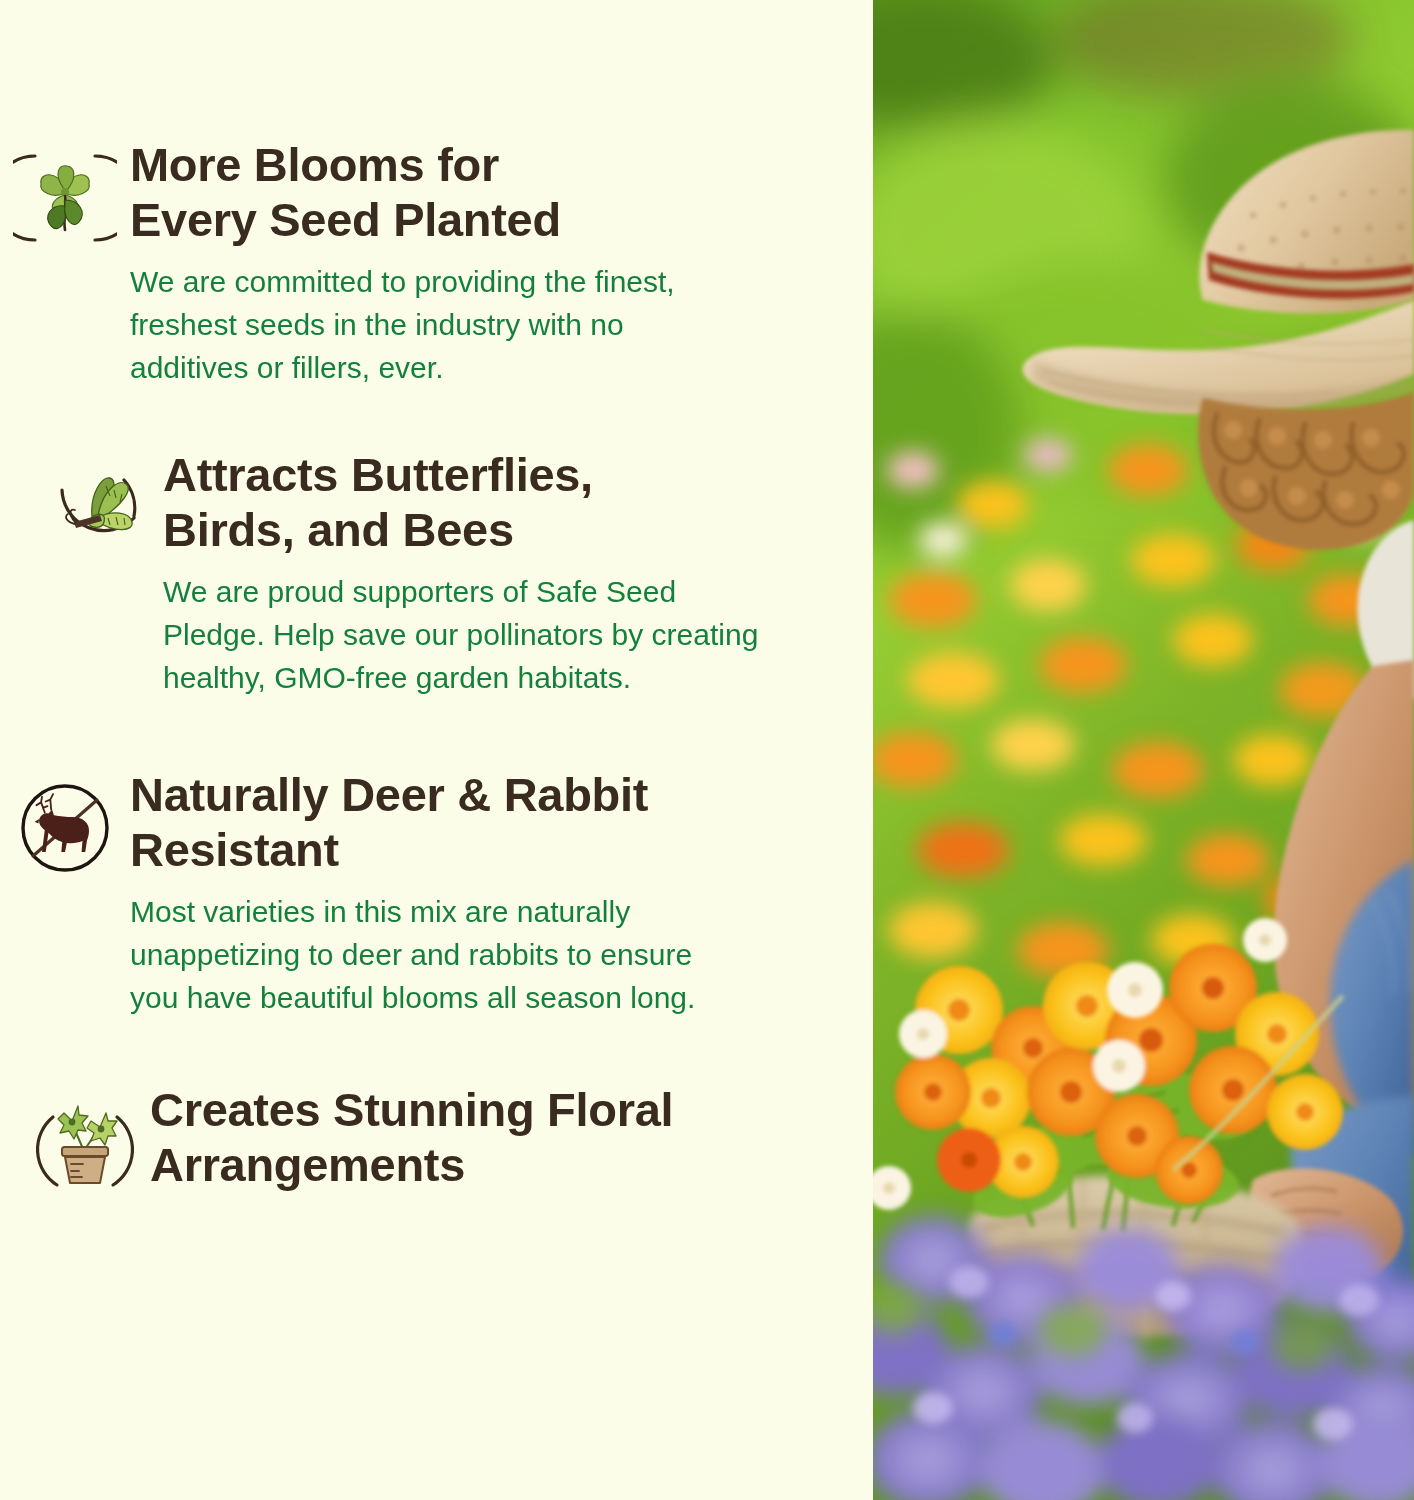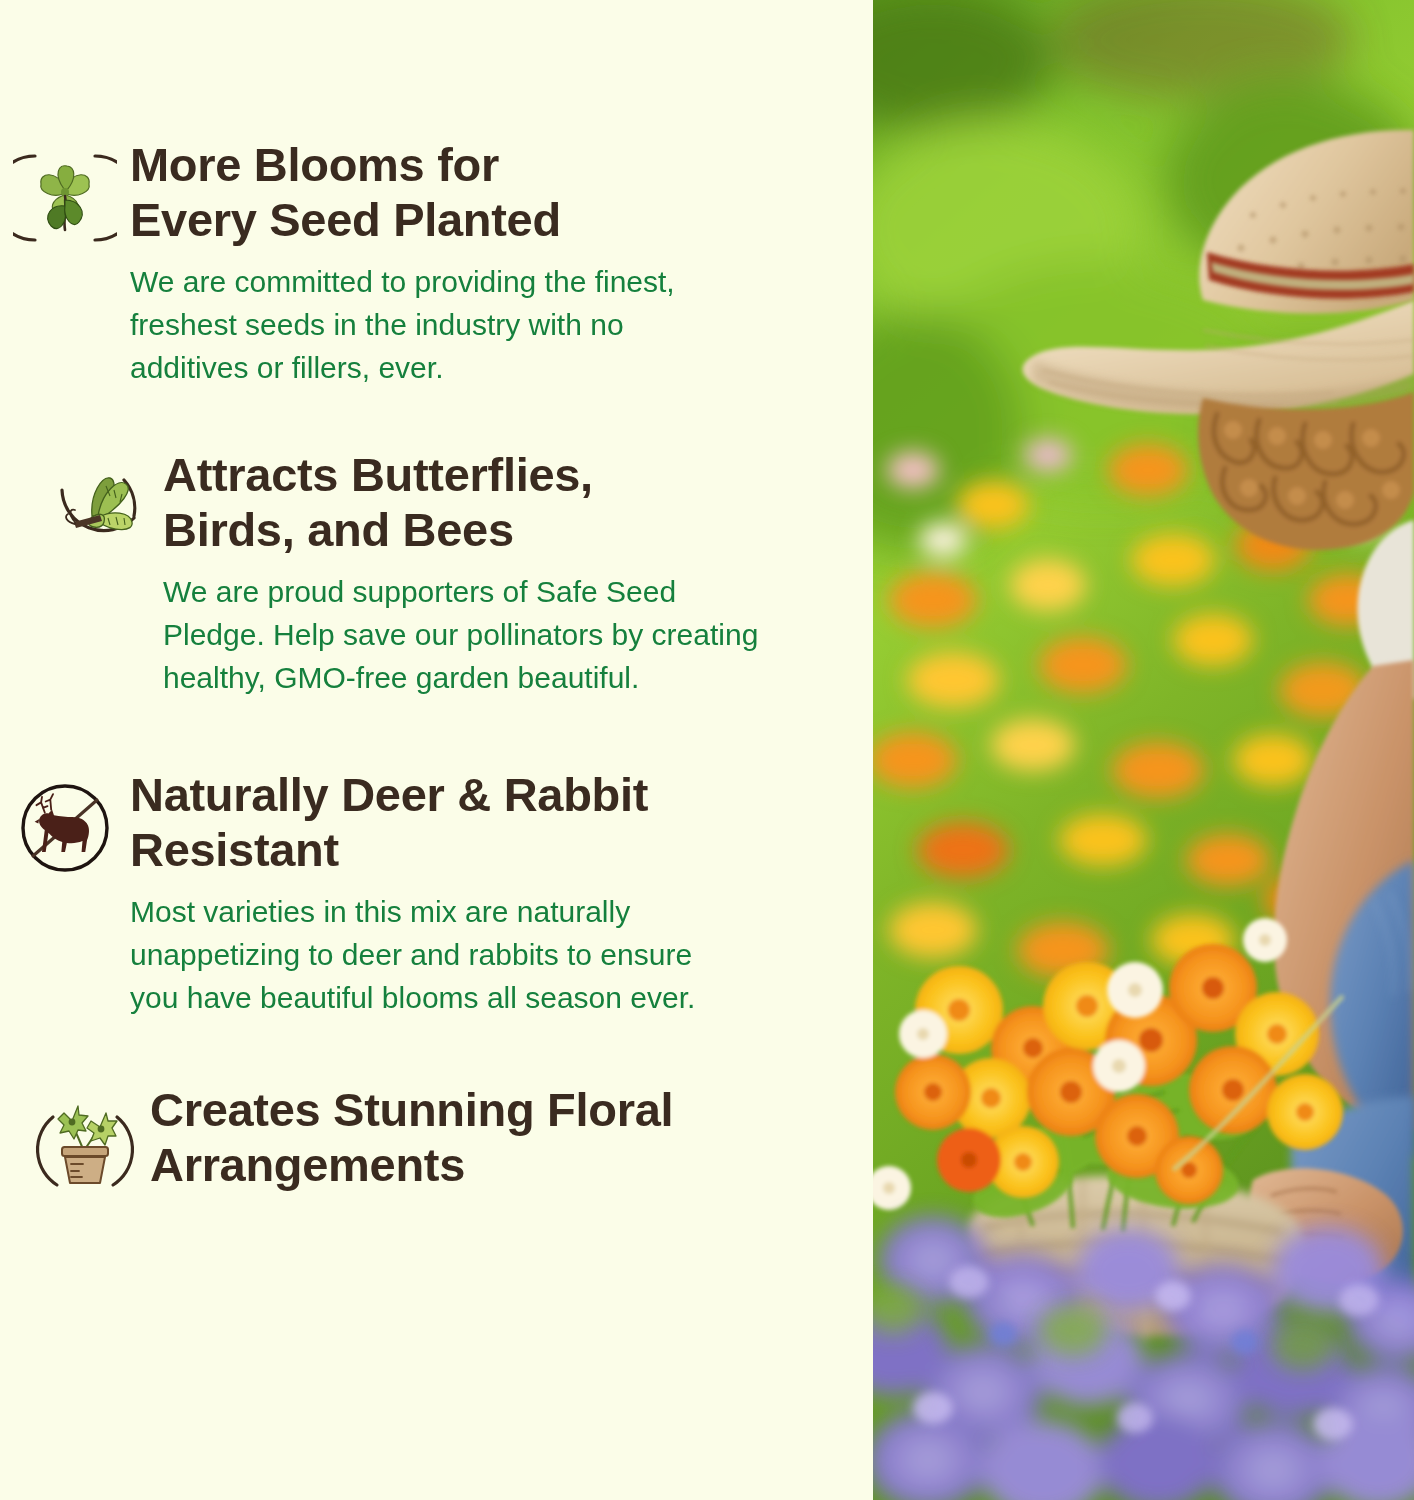--- a/index.html
+++ b/index.html
@@ -145,21 +145,21 @@
             <path d="M10 -22 L14 -12 M18 -18 L20 -10 M26 -14 L24 -6" stroke="#44611C" stroke-width="1.1" fill="none"></path>
             <path d="M12 10 L14 17 M20 9 L22 17 M28 10 L29 17" stroke="#44611C" stroke-width="1.1" fill="none"></path>
           </g>
         </svg>
       </div>
       <div class="benefit-text">
         <h2 class="benefit-title">Attracts Butterflies,
 Birds, and Bees</h2>
         <p class="benefit-body">We are proud supporters of Safe Seed
 Pledge. Help save our pollinators by creating
-healthy, GMO-free garden beautiful.</p>
+healthy, GMO-free garden habitats.</p>
       </div>
     </div>
 
     <div class="benefit-item" id="benefit-2">
       <div class="benefit-icon-wrap">
         <svg class="benefit-icon" viewBox="0 0 104 104">
           <circle cx="52" cy="52" r="42" fill="none" stroke="#1E1410" stroke-width="3.4"></circle>
           <line x1="20" y1="80" x2="84" y2="24" stroke="#4A3326" stroke-width="3.2" stroke-linecap="round"></line>
           <g fill="#4A2018" transform="translate(52,54) scale(0.92)">
             <path d="M-28 -12 C-26 -17 -22 -19 -18 -18 L-14 -22 L-12 -16 C-6 -15 2 -14 8 -14 C16 -14 22 -11 25 -5
@@ -170,21 +170,21 @@
                      M-19 -26 L-24 -24" stroke="#4A2018" stroke-width="2" fill="none" stroke-linecap="round"></path>
             <path d="M-28 -12 L-33 -9 L-29 -7 Z"></path>
           </g>
         </svg>
       </div>
       <div class="benefit-text">
         <h2 class="benefit-title">Naturally Deer &amp; Rabbit
 Resistant</h2>
         <p class="benefit-body">Most varieties in this mix are naturally
 unappetizing to deer and rabbits to ensure
-you have beautiful blooms all season ever.</p>
+you have beautiful blooms all season long.</p>
       </div>
     </div>
 
     <div class="benefit-item" id="benefit-3">
       <div class="benefit-icon-wrap">
         <svg class="benefit-icon" viewBox="0 0 104 104">
           <path d="M20 26 A42 42 0 0 0 24 94" fill="none" stroke="#3B2A1E" stroke-width="3.2" stroke-linecap="round"></path>
           <path d="M84 26 A42 42 0 0 1 80 94" fill="none" stroke="#3B2A1E" stroke-width="3.2" stroke-linecap="round"></path>
           <g transform="translate(52,52)">
             <path d="M-2 6 C-6 -4 -10 -12 -12 -18 M0 6 C6 -2 10 -10 14 -14" fill="none" stroke="#4F6B22" stroke-width="2"></path>

